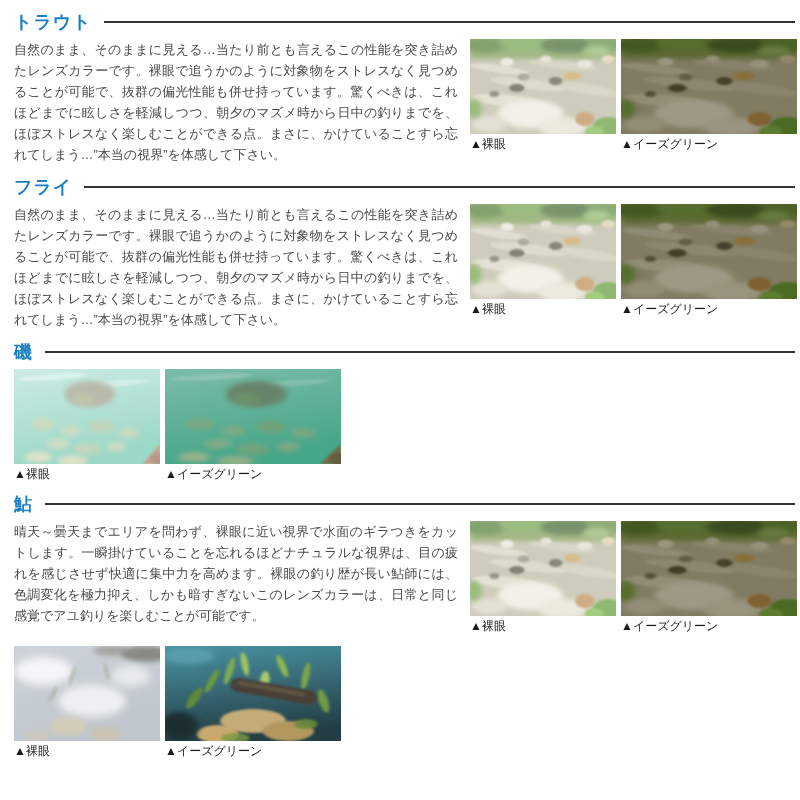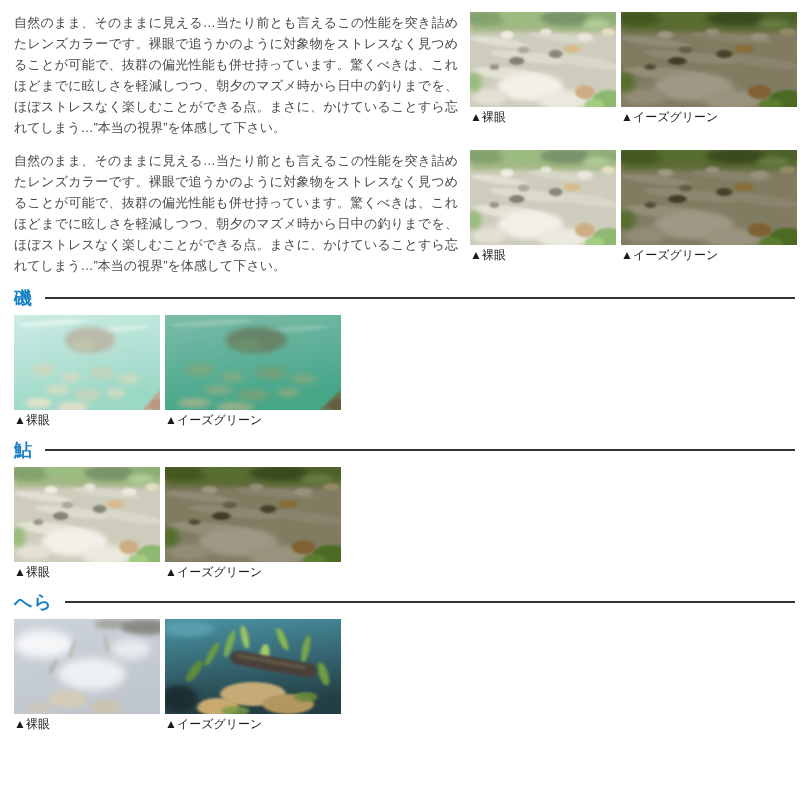--- a/index.html
+++ b/index.html
@@ -158,20 +158,24 @@
       <ellipse cx="105" cy="85" rx="22" ry="10" fill="#b2975f" filter="url(#b1)"></ellipse>
       <ellipse cx="45" cy="88" rx="18" ry="9" fill="#caa96e" filter="url(#b1)"></ellipse>
       <ellipse cx="12" cy="80" rx="16" ry="14" fill="#1e2e30" filter="url(#b2)"></ellipse>
       <ellipse cx="120" cy="78" rx="10" ry="5" fill="#6a8a3a" filter="url(#b1)" opacity="0.9"></ellipse>
       <ellipse cx="60" cy="92" rx="12" ry="5" fill="#7a9a45" filter="url(#b1)" opacity="0.8"></ellipse>
     </g>
   </defs>
 </svg>
 
 <section class="section">
+  <div class="sec-head">
+    <h2 class="sec-title">トラウト</h2>
+    <div class="sec-rule"></div>
+  </div>
   <div class="sec-content">
     <p class="sec-body">自然のまま、そのままに見える…当たり前とも言えるこの性能を突き詰めたレンズカラーです。裸眼で追うかのように対象物をストレスなく見つめることが可能で、抜群の偏光性能も併せ持っています。驚くべきは、これほどまでに眩しさを軽減しつつ、朝夕のマズメ時から日中の釣りまでを、ほぼストレスなく楽しむことができる点。まさに、かけていることすら忘れてしまう…”本当の視界”を体感して下さい。</p>
     <div class="photos">
       <figure>
         <svg class="ph small" viewBox="0 0 150 95" preserveAspectRatio="none">
             <use href="#sc-river"></use>
             <rect class="ov-light" width="150" height="95"></rect>
           </svg>
         <figcaption>▲裸眼</figcaption>
       </figure>
@@ -180,20 +184,24 @@
             <use href="#sc-river"></use>
             <rect class="ov-river" width="150" height="95"></rect>
           </svg>
         <figcaption>▲イーズグリーン</figcaption>
       </figure>
     </div>
   </div>
 </section>
 
 <section class="section">
+  <div class="sec-head">
+    <h2 class="sec-title">フライ</h2>
+    <div class="sec-rule"></div>
+  </div>
   <div class="sec-content">
     <p class="sec-body">自然のまま、そのままに見える…当たり前とも言えるこの性能を突き詰めたレンズカラーです。裸眼で追うかのように対象物をストレスなく見つめることが可能で、抜群の偏光性能も併せ持っています。驚くべきは、これほどまでに眩しさを軽減しつつ、朝夕のマズメ時から日中の釣りまでを、ほぼストレスなく楽しむことができる点。まさに、かけていることすら忘れてしまう…”本当の視界”を体感して下さい。</p>
     <div class="photos">
       <figure>
         <svg class="ph small" viewBox="0 0 150 95" preserveAspectRatio="none">
             <use href="#sc-river"></use>
             <rect class="ov-light" width="150" height="95"></rect>
           </svg>
         <figcaption>▲裸眼</figcaption>
       </figure>
@@ -232,44 +240,41 @@
     </div>
   </div>
 </section>
 
 <section class="section">
   <div class="sec-head">
     <h2 class="sec-title">鮎</h2>
     <div class="sec-rule"></div>
   </div>
   <div class="sec-content">
+    <p class="sec-body">晴天～曇天までエリアを問わず、裸眼に近い視界で水面のギラつきをカットします。一瞬掛けていることを忘れるほどナチュラルな視界は、目の疲れを感じさせず快適に集中力を高めます。裸眼の釣り歴が長い鮎師には、色調変化を極力抑え、しかも暗すぎないこのレンズカラーは、日常と同じ感覚でアユ釣りを楽しむことが可能です。</p>
     <div class="photos">
       <figure>
         <svg class="ph small" viewBox="0 0 150 95" preserveAspectRatio="none">
             <use href="#sc-river"></use>
             <rect class="ov-light" width="150" height="95"></rect>
           </svg>
         <figcaption>▲裸眼</figcaption>
       </figure>
       <figure>
         <svg class="ph big" viewBox="0 0 150 95" preserveAspectRatio="none">
             <use href="#sc-river"></use>
             <rect class="ov-river" width="150" height="95"></rect>
           </svg>
         <figcaption>▲イーズグリーン</figcaption>
       </figure>
     </div>
   </div>
 </section>
 
 <section class="section">
-  <div class="sec-head">
-    <h2 class="sec-title">へら</h2>
-    <div class="sec-rule"></div>
-  </div>
   <div class="sec-content">
     <div class="photos">
       <figure>
         <svg class="ph small" viewBox="0 0 150 95" preserveAspectRatio="none">
             <use href="#sc-hera-n"></use>
           </svg>
         <figcaption>▲裸眼</figcaption>
       </figure>
       <figure>
         <svg class="ph big" viewBox="0 0 150 95" preserveAspectRatio="none">

